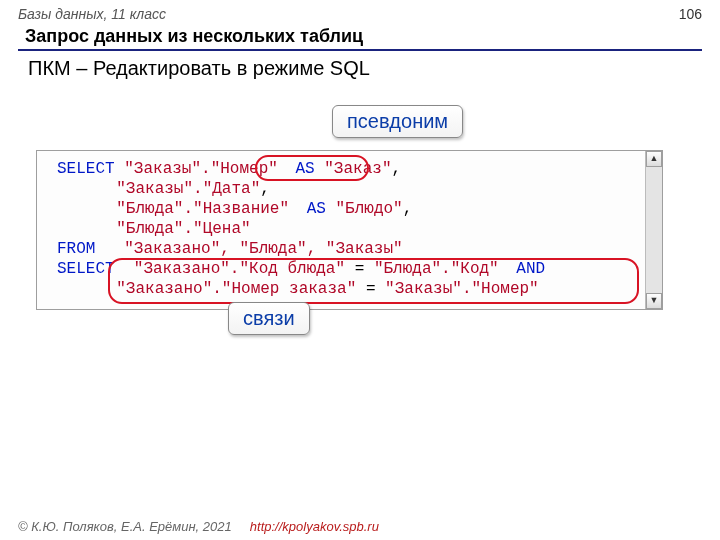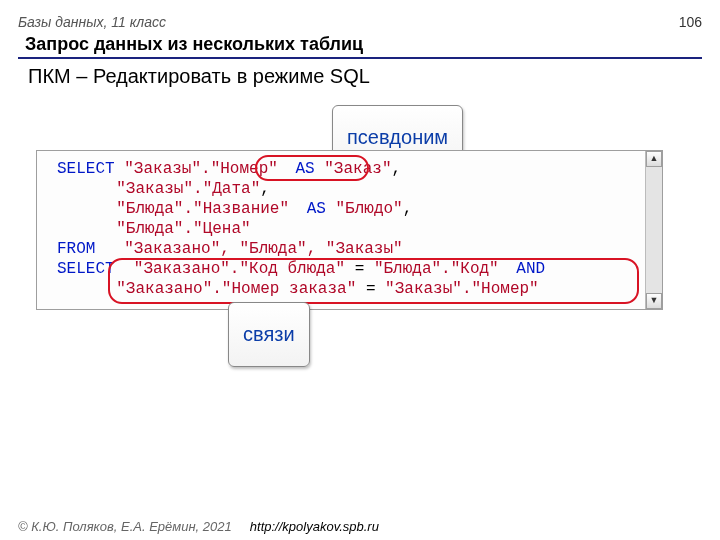--- a/index.html
+++ b/index.html
@@ -9,21 +9,21 @@
     height: 540px;
     background: #ffffff;
     font-family: Arial, sans-serif;
     position: relative;
     overflow: hidden;
     color: #000;
   }
   .header {
     display: flex;
     justify-content: space-between;
-    padding: 14px 18px 0 18px;
+    padding: 6px 18px 0 18px;
     font-size: 14px;
     font-style: italic;
     color: #555;
   }
   .page-num {
     color: #333;
     font-weight: normal;
     font-style: normal;
   }
   .title {
@@ -41,21 +41,21 @@
     font-size: 20px;
     font-weight: normal;
     margin: 4px 18px 2px 28px;
     color: #000;
   }
   .callout {
     position: absolute;
     background: linear-gradient(#fff, #f3f3f3);
     border: 1px solid #888;
     border-radius: 6px;
-    padding: 20px 14px;
+    padding: 4px 14px;
     font-size: 20px;
     color: #0b3da8;
     box-shadow: 1px 2px 3px rgba(0,0,0,0.25);
   }
   .callout.top { top: 105px; left: 332px; }
   .callout.bottom { top: 302px; left: 186px; margin-left: 42px; }
   .code-frame {
     position: absolute;
     top: 150px;
     left: 36px;
@@ -112,21 +112,21 @@
   .ring.alias { top: 155px; left: 255px; width: 110px; height: 22px; }
   .ring.where { top: 258px; left: 108px; width: 527px; height: 42px; }
   .footer {
     position: absolute;
     bottom: 6px;
     left: 18px;
     font-size: 13px;
     font-style: italic;
     color: #666;
   }
-  .footer a { color: #000000; text-decoration: none; font-style: italic; }
+  .footer a { color: #b91c1c; text-decoration: none; font-style: italic; }
 </style>
 </head>
 <body>
 
 <div class="header">
   <span>Базы данных, 11 класс</span>
   <span class="page-num">106</span>
 </div>
 
 <div class="title">Запрос данных из нескольких таблиц</div>

